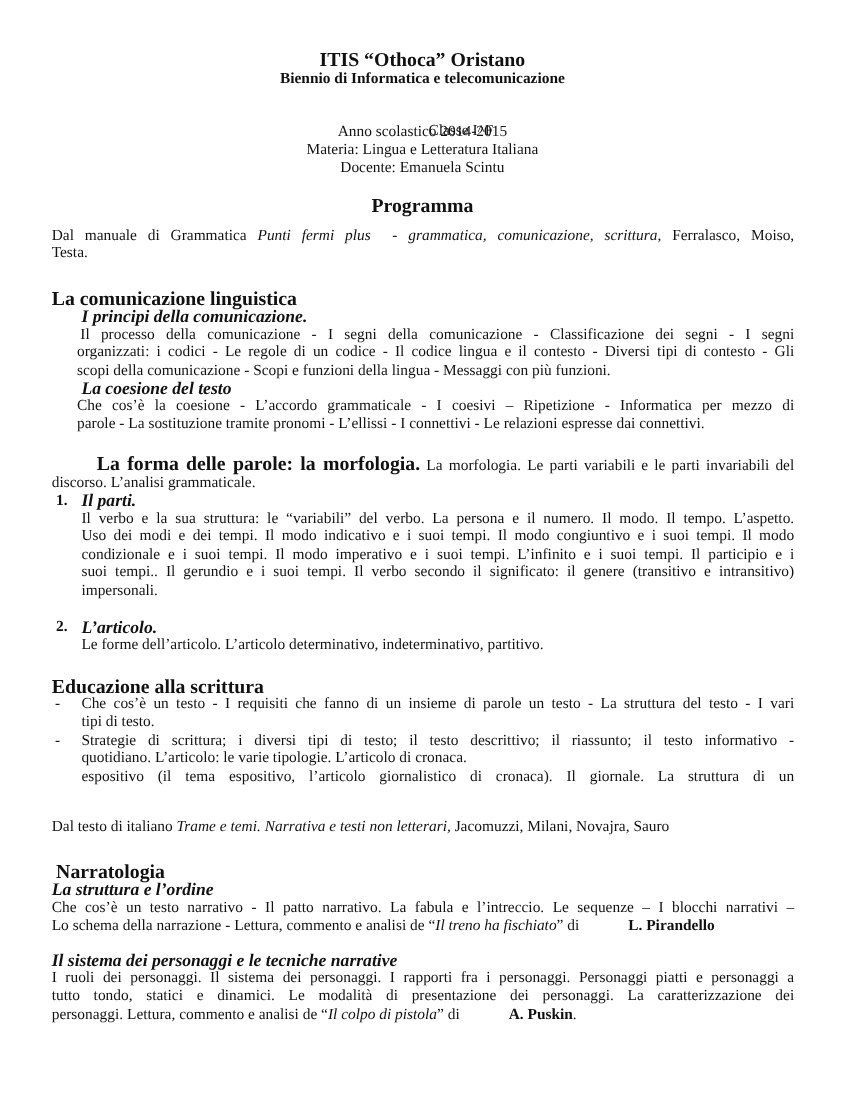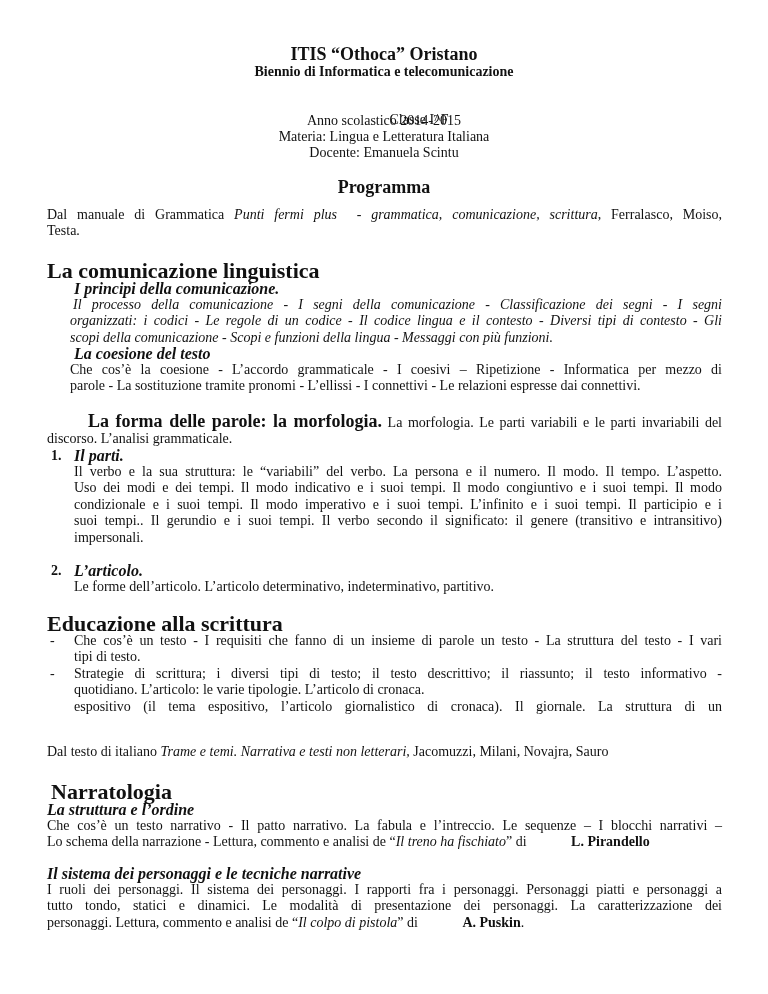--- a/index.html
+++ b/index.html
@@ -8,21 +8,21 @@
     font-family: "Liberation Serif", "DejaVu Serif", serif;
     color: #111111;
   }
   .page { position: absolute; left: 0; top: 0; width: 768px; height: 994px; }
   .abs { position: absolute; }
   .center { left: 0; width: 768px; text-align: center; }
   .t-title { font-weight: bold; font-size: 18px; line-height: 20px; }
   .t-sub { font-weight: bold; font-size: 14px; line-height: 16px; }
   .t-meta { font-size: 14px; line-height: 16px; }
   .t-prog { font-weight: bold; font-size: 18px; line-height: 20px; }
-  .h1 { font-weight: bold; font-size: 22px; line-height: 20px; }
+  .h1 { font-weight: bold; font-size: 18px; line-height: 20px; }
   .h2 { font-weight: bold; font-size: 16px; line-height: 16px; font-style: italic; }
   .lineblock { font-size: 14px; line-height: 16.4px; }
   .jline { display: block; text-align: justify; text-align-last: justify; white-space: nowrap; }
   .jline.last { text-align-last: left; }
   .num { position: absolute; font-weight: bold; font-size: 14px; line-height: 16px; }
   .dash { position: absolute; font-size: 14px; line-height: 16px; }
   i { font-style: italic; }
   b { font-weight: bold; margin-left: 41px; }
 </style>
 </head>
@@ -41,21 +41,21 @@
 
   <div class="abs lineblock" style="left:47px; width:675px; top:207px;">
     <span class="jline">
       <span>Dal manuale di Grammatica </span><i>Punti fermi plus</i>&nbsp; <i>- grammatica, comunicazione, scrittura</i><span>, Ferralasco, Moiso,</span>
     </span>
     <span class="jline last">Testa.</span>
   </div>
 
   <div class="abs h1" style="left:47px; top:261px;">La comunicazione linguistica</div>
   <div class="abs h2" style="left:74px; top:281px;">I principi della comunicazione.</div>
-  <div class="abs lineblock" style="left:70px; width:652px; top:297px;font-style:italic;">
+  <div class="abs lineblock" style="left:70px; width:652px; top:297px;">
     <span class="jline" style="padding-left:3px;">Il processo della comunicazione - I segni della comunicazione - Classificazione dei segni - I segni</span>
     <span class="jline">organizzati: i codici - Le regole di un codice - Il codice lingua e il contesto - Diversi tipi di contesto - Gli</span>
     <span class="jline last">scopi della comunicazione - Scopi e funzioni della lingua - Messaggi con più funzioni.</span>
   </div>
   <div class="abs h2" style="left:74px; top:346px;">La coesione del testo</div>
   <div class="abs lineblock" style="left:70px; width:652px; top:362px;">
     <span class="jline">Che cos’è la coesione - L’accordo grammaticale - I coesivi – Ripetizione - Informatica per mezzo di</span>
     <span class="jline last">parole - La sostituzione tramite pronomi - L’ellissi - I connettivi - Le relazioni espresse dai connettivi.</span>
   </div>
 

